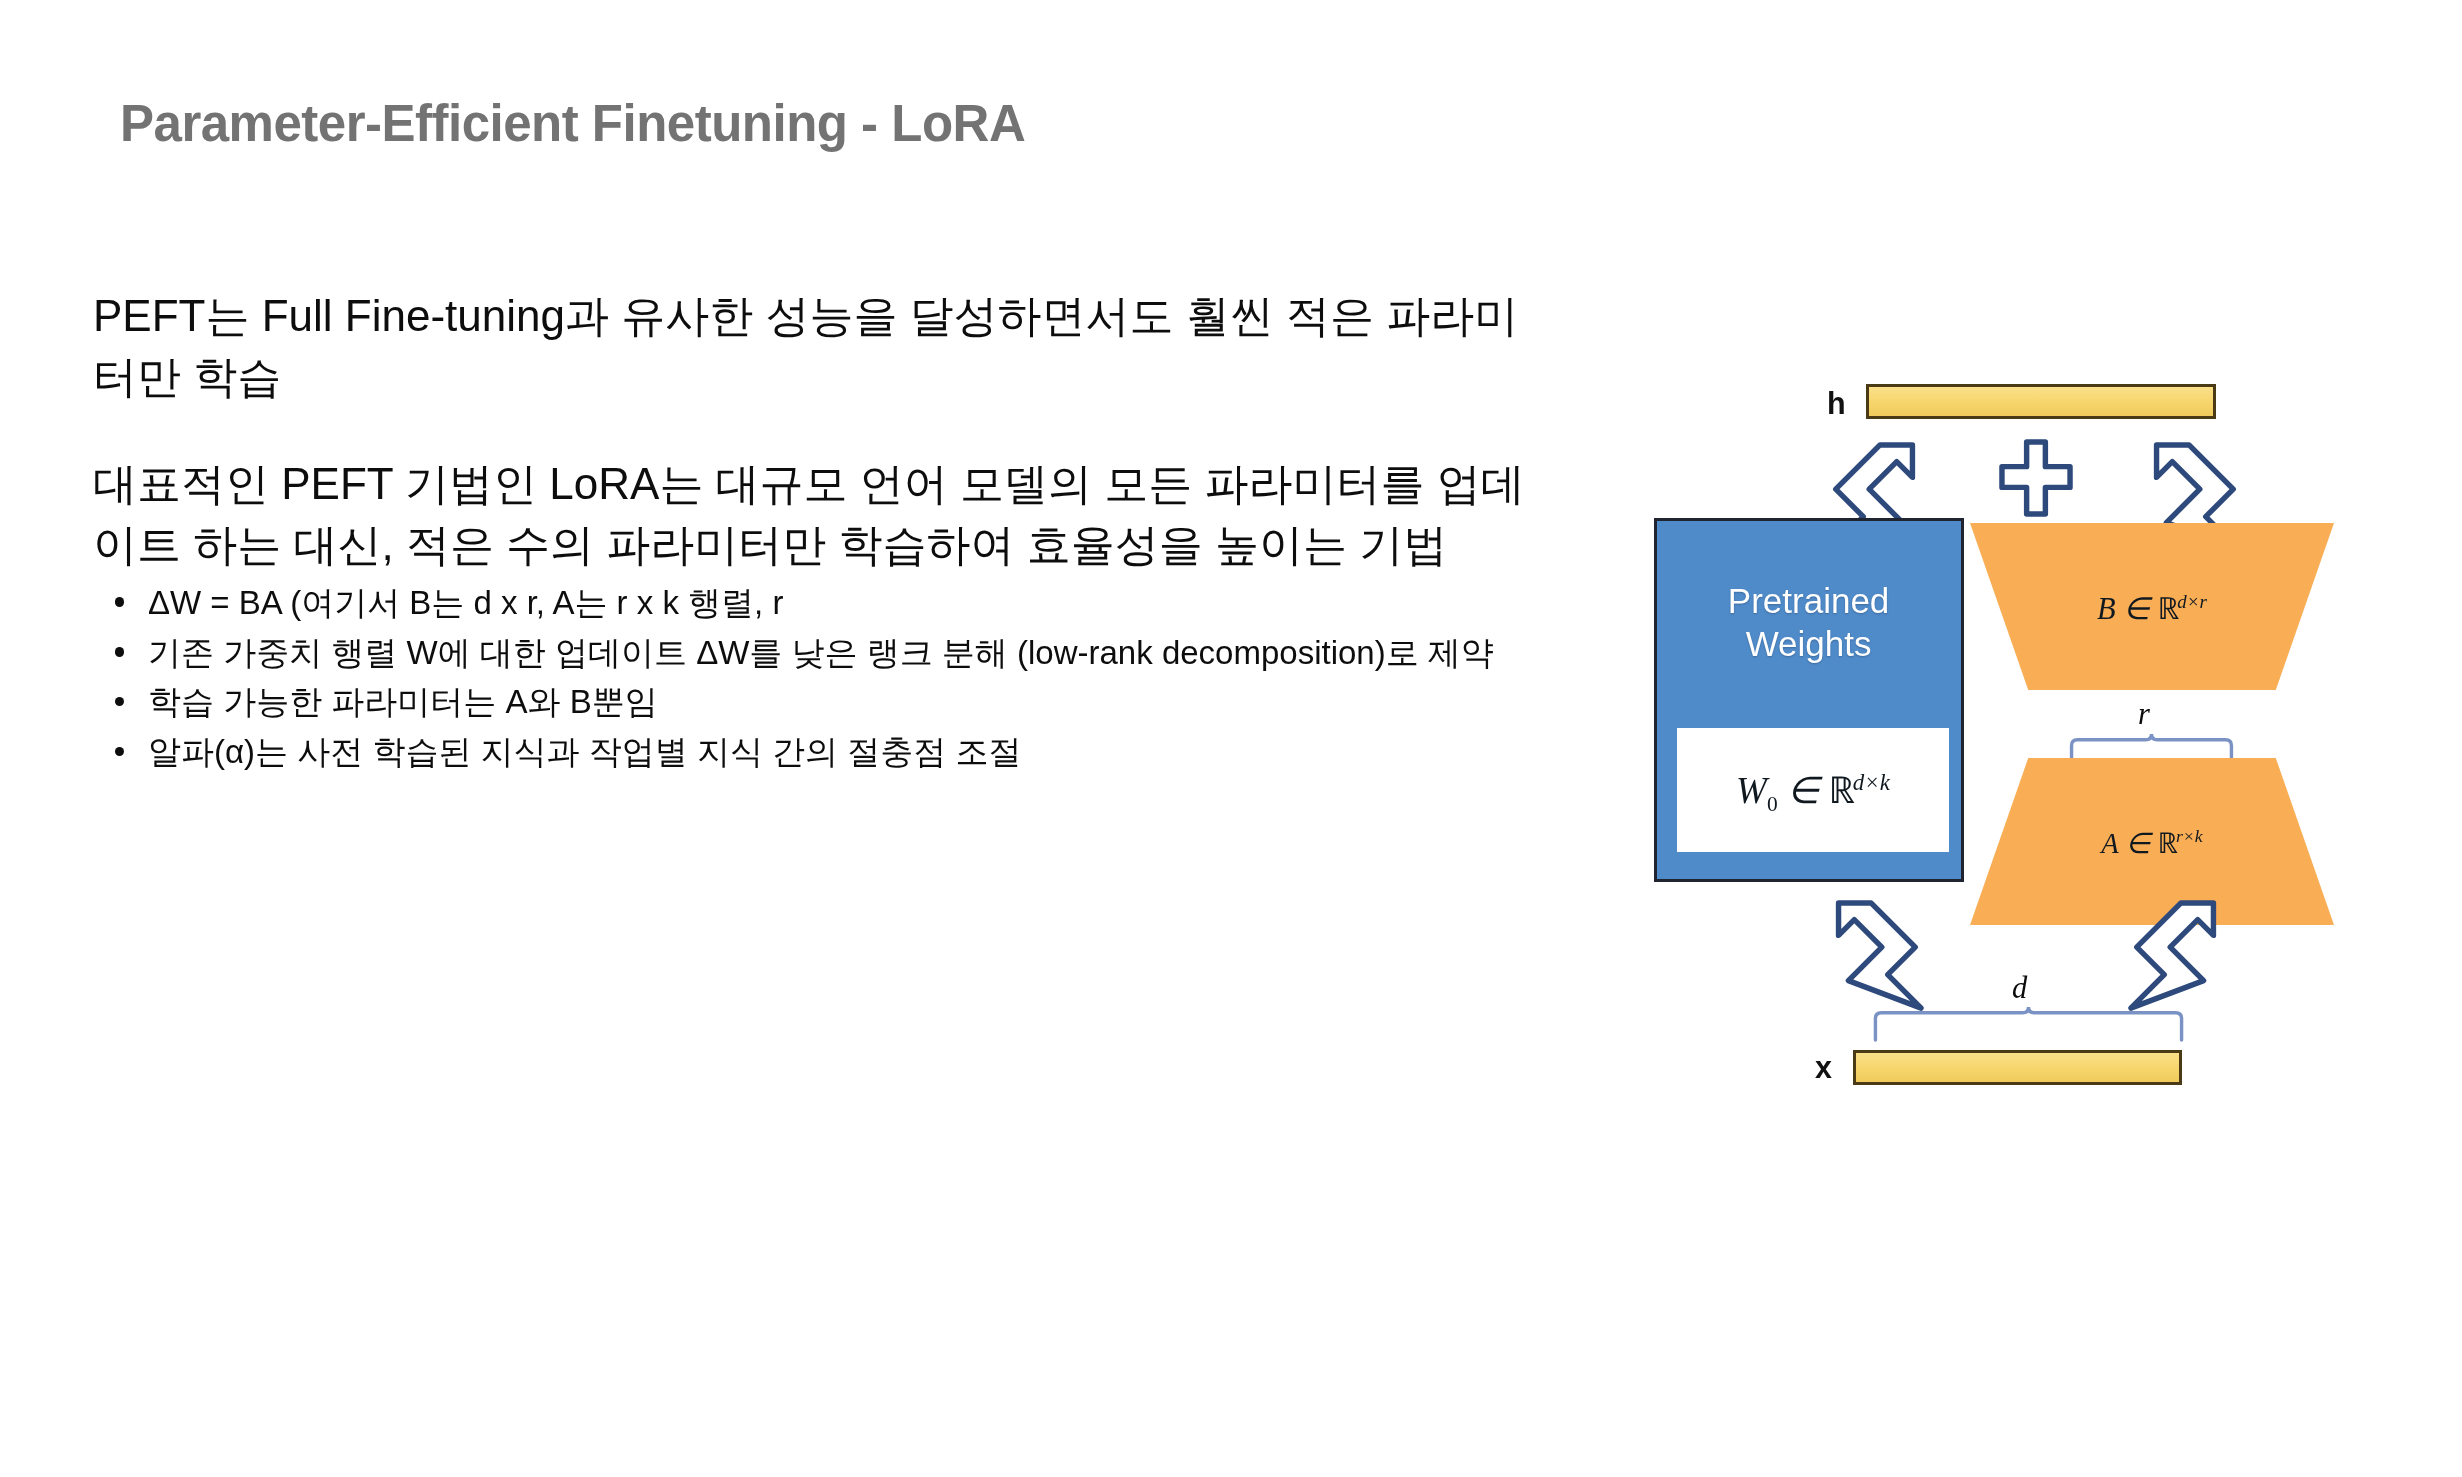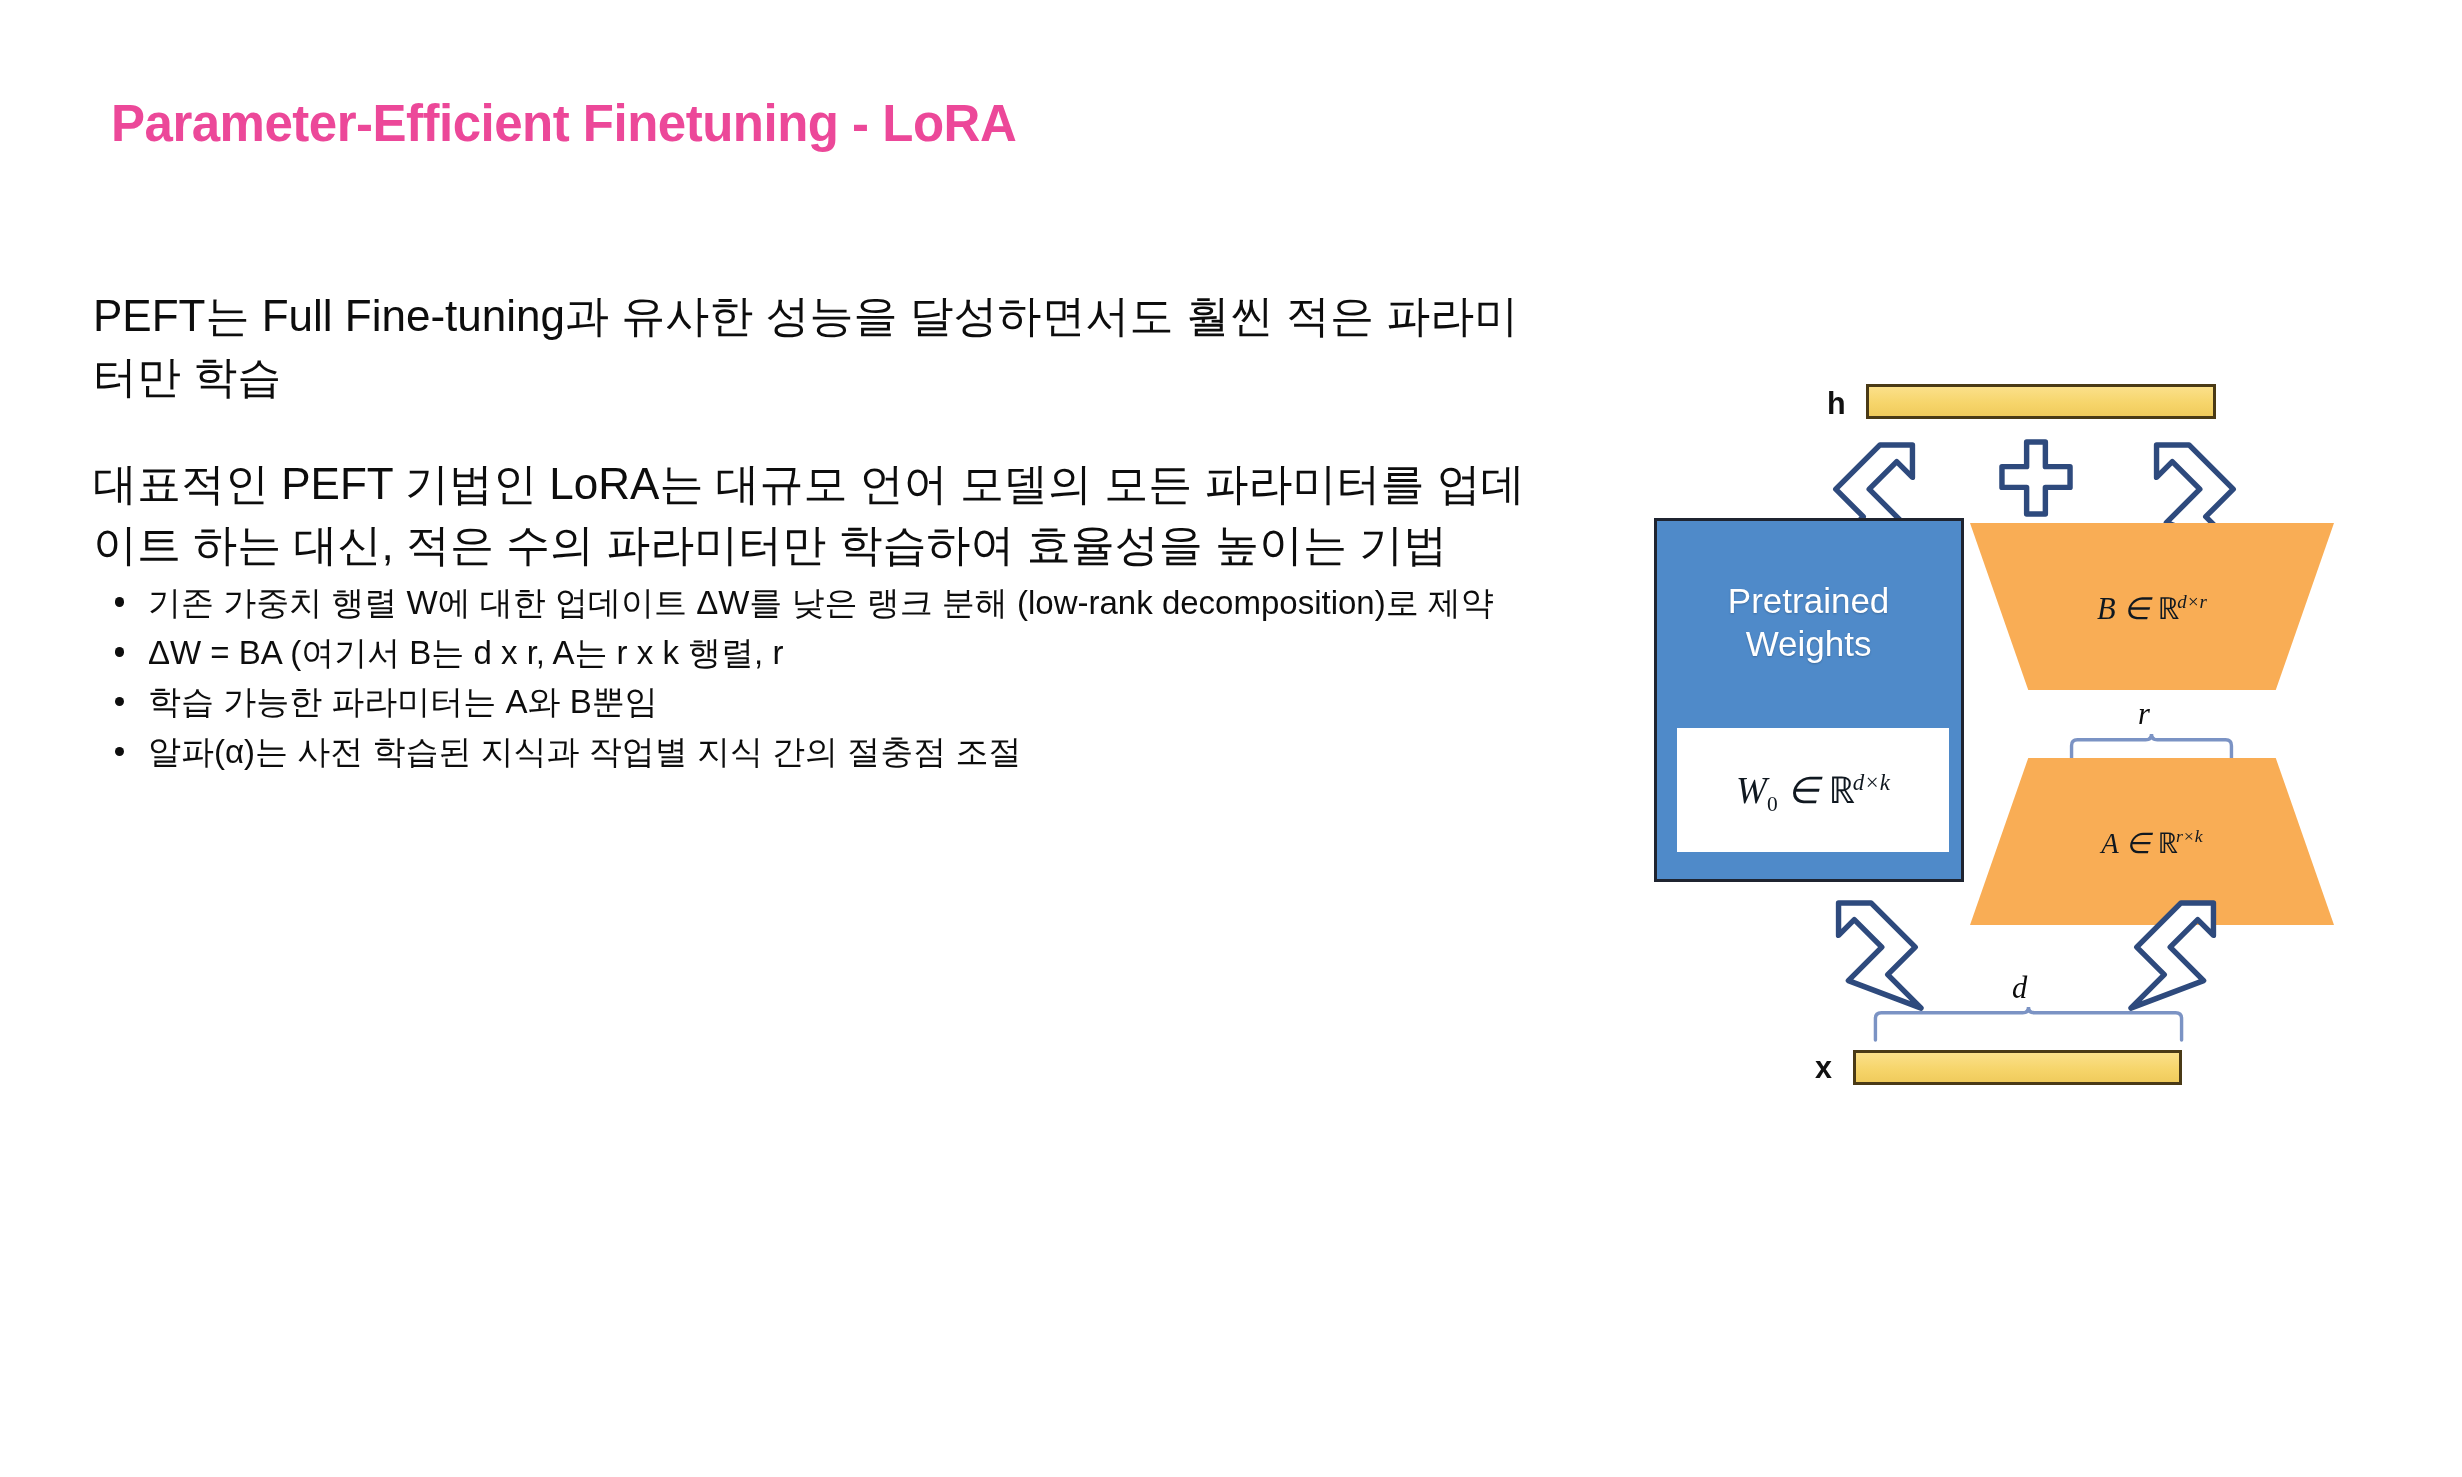--- a/index.html
+++ b/index.html
@@ -13,26 +13,26 @@
     position: relative;
     overflow: hidden;
     font-family: "Liberation Sans", sans-serif;
     color: #000000;
     -webkit-font-smoothing: antialiased;
   }
 
   
   .slide-title {
     position: absolute;
-    left: 111px;
+    left: 120px;
     top: 94px;
     font-size: 51px;
     font-weight: bold;
     letter-spacing: -0.5px;
-    color: #ec4899;
+    color: #737373;
     white-space: nowrap;
   }
 
   
   .body-col {
     position: absolute;
     left: 93px;
     top: 286px;
     width: 1438px;
   }
@@ -201,25 +201,25 @@
 
   <p class="para">PEFT는 Full Fine-tuning과 유사한 성능을 달성하면서도 훨씬 적은 파라미터만 학습</p>
 
   <div class="para-gap"></div>
 
   <p class="para">대표적인 PEFT 기법인 LoRA는 대규모 언어 모델의 모든 파라미터를 업데이트 하는 대신, 적은 수의 파라미터만 학습하여 효율성을 높이는 기법</p>
 
   <ul class="bullet-list">
     <li>
       <span class="dot"></span>
+      <span>ΔW = BA (여기서 B는 d x r, A는 r x k 행렬, r</span>
+    </li>
+    <li>
+      <span class="dot"></span>
       <span>기존 가중치 행렬 W에 대한 업데이트 ΔW를 낮은 랭크 분해 (low-rank decomposition)로 제약</span>
-    </li>
-    <li>
-      <span class="dot"></span>
-      <span>ΔW = BA (여기서 B는 d x r, A는 r x k 행렬, r</span>
     </li>
     <li>
       <span class="dot"></span>
       <span>학습 가능한 파라미터는 A와 B뿐임</span>
     </li>
     <li>
       <span class="dot"></span>
       <span>알파(α)는 사전 학습된 지식과 작업별 지식 간의 절충점 조절</span>
     </li>
   </ul>

